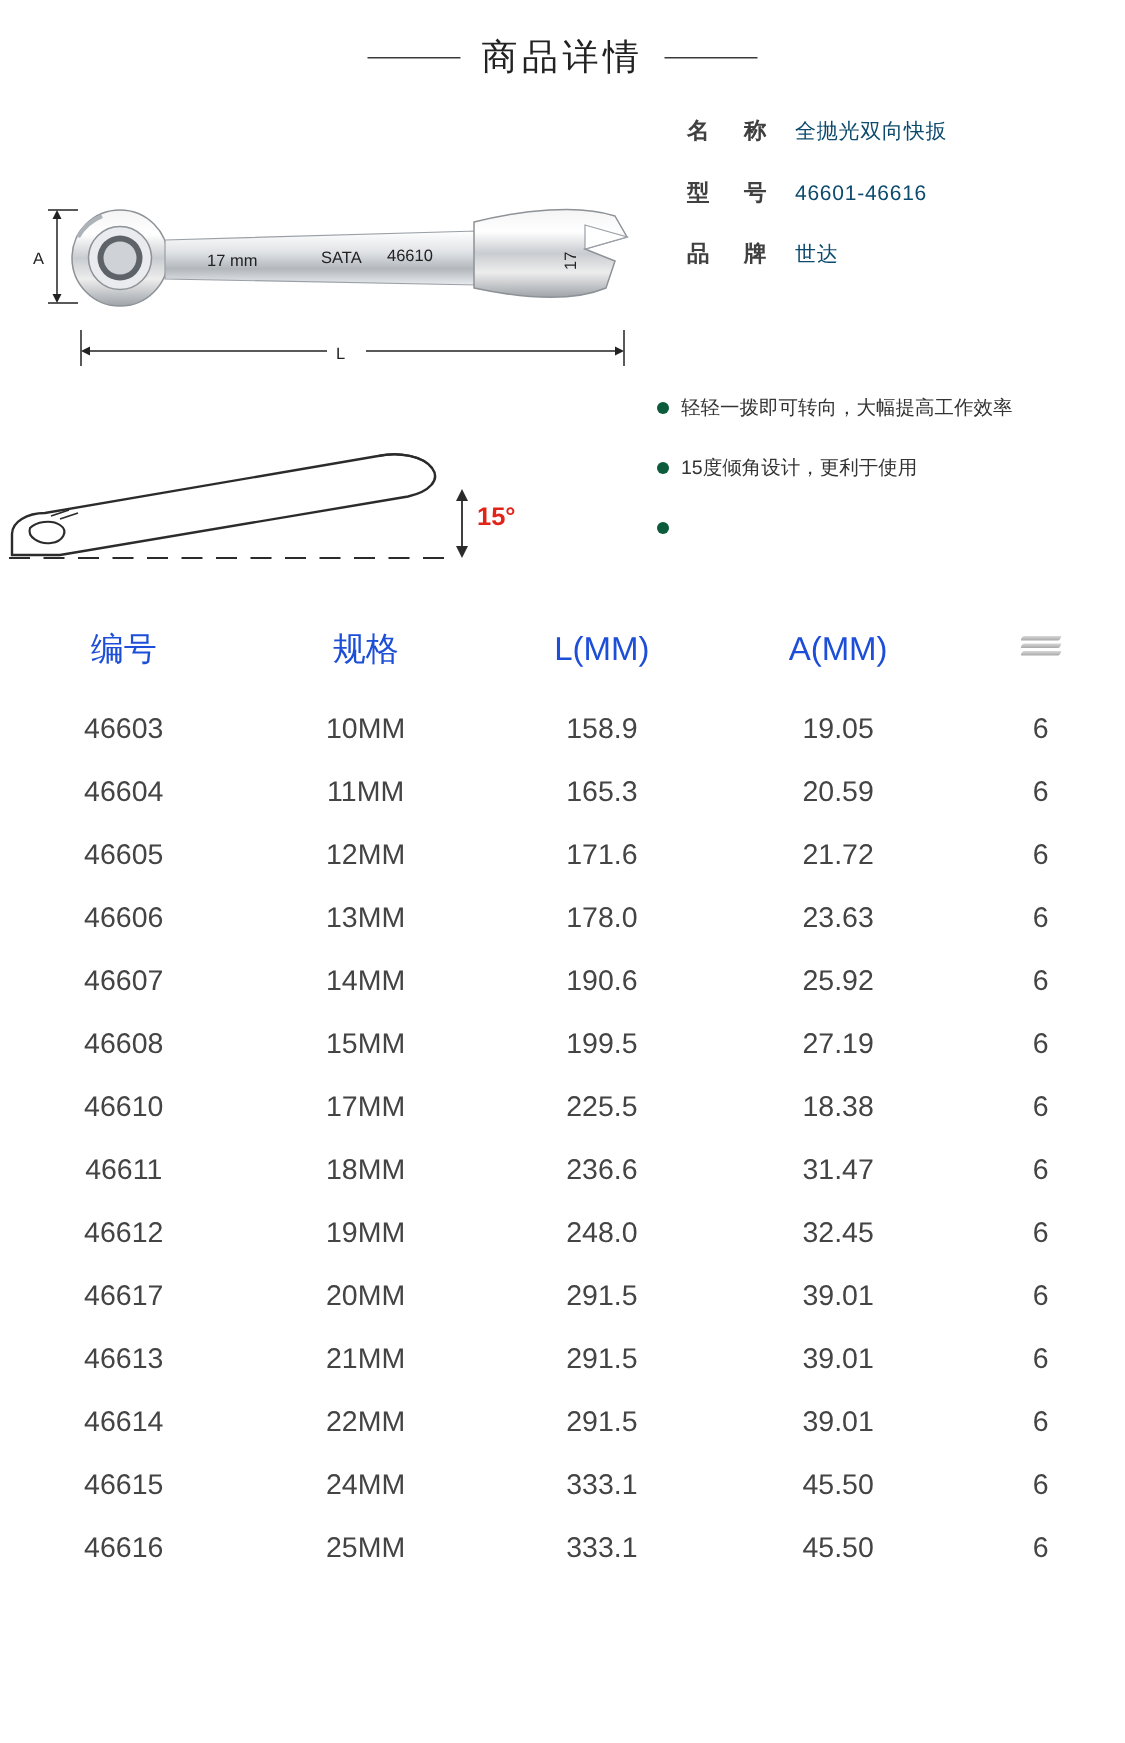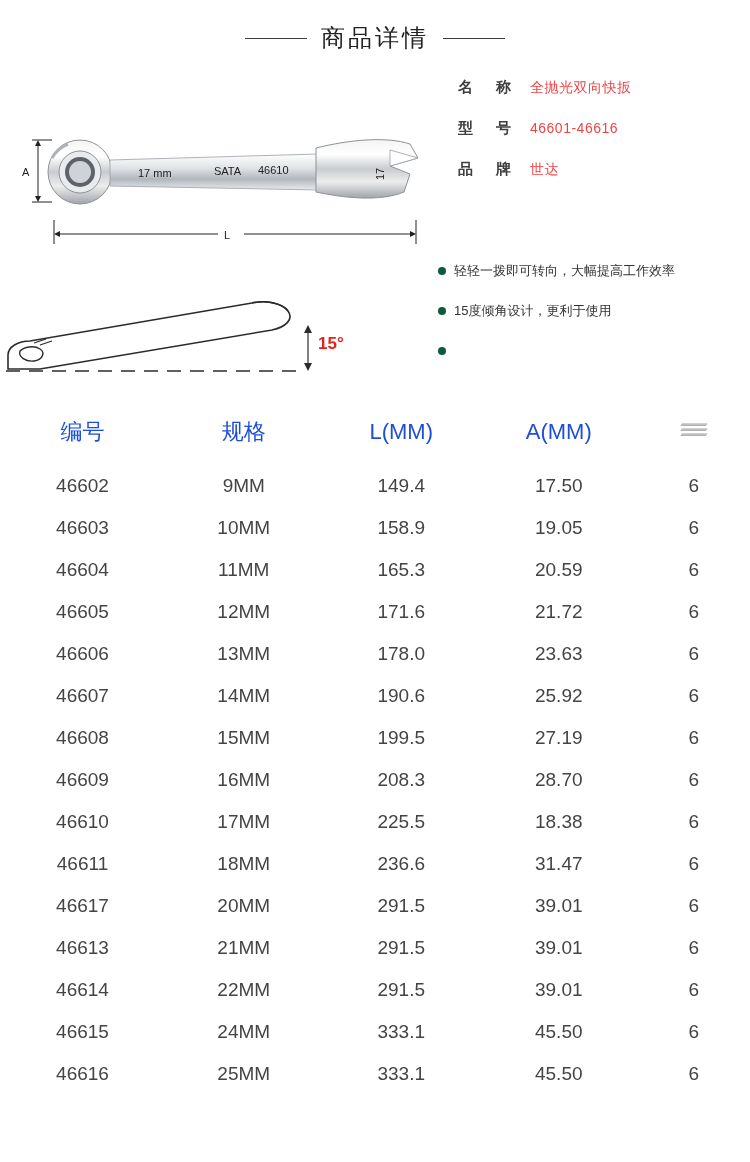--- a/index.html
+++ b/index.html
@@ -61,21 +61,21 @@
     font-size: 15px;
   }
   .spec-label {
     width: 72px;
     color: #404040;
     font-weight: bold;
     letter-spacing: 4px;
     white-space: nowrap;
   }
   .spec-value {
-    color: #ef4444;
+    color: #0c4a6e;
     font-size: 14px;
     letter-spacing: 0.5px;
   }
 
   
   .features {
     padding: 4px 18px 0 18px;
     box-sizing: border-box;
     margin-left: 420px;
     margin-top: -8px;
@@ -286,27 +286,20 @@
       <th class="col-3">A(MM)</th>
       <th class="col-4">
         <span class="pack-icon">
           <span></span><span></span><span></span>
         </span>
       </th>
     </tr>
   </thead>
   <tbody>
     <tr>
-      <td>46602</td>
-      <td>9MM</td>
-      <td>149.4</td>
-      <td>17.50</td>
-      <td>6</td>
-    </tr>
-    <tr>
       <td>46603</td>
       <td>10MM</td>
       <td>158.9</td>
       <td>19.05</td>
       <td>6</td>
     </tr>
     <tr>
       <td>46604</td>
       <td>11MM</td>
       <td>165.3</td>
@@ -335,41 +328,41 @@
       <td>6</td>
     </tr>
     <tr>
       <td>46608</td>
       <td>15MM</td>
       <td>199.5</td>
       <td>27.19</td>
       <td>6</td>
     </tr>
     <tr>
-      <td>46609</td>
-      <td>16MM</td>
-      <td>208.3</td>
-      <td>28.70</td>
-      <td>6</td>
-    </tr>
-    <tr>
       <td>46610</td>
       <td>17MM</td>
       <td>225.5</td>
       <td>18.38</td>
       <td>6</td>
     </tr>
     <tr>
       <td>46611</td>
       <td>18MM</td>
       <td>236.6</td>
       <td>31.47</td>
       <td>6</td>
     </tr>
     <tr>
+      <td>46612</td>
+      <td>19MM</td>
+      <td>248.0</td>
+      <td>32.45</td>
+      <td>6</td>
+    </tr>
+    <tr>
       <td>46617</td>
       <td>20MM</td>
       <td>291.5</td>
       <td>39.01</td>
       <td>6</td>
     </tr>
     <tr>
       <td>46613</td>
       <td>21MM</td>
       <td>291.5</td>

